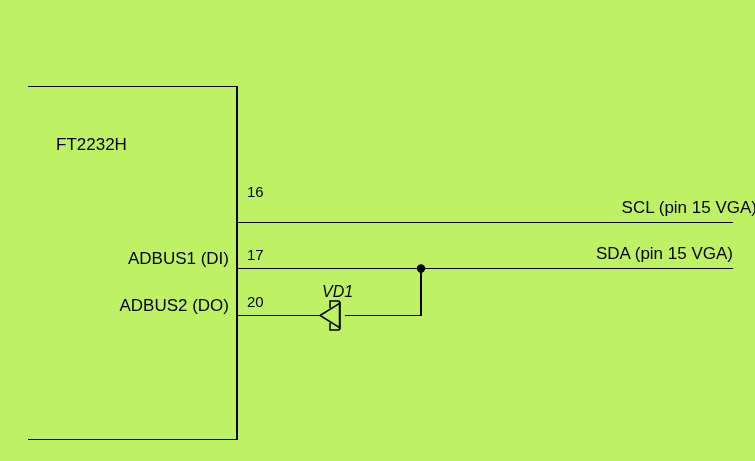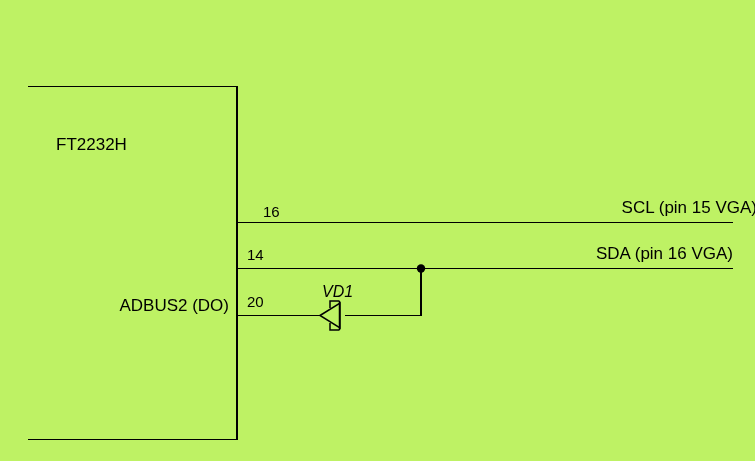--- a/index.html
+++ b/index.html
@@ -94,24 +94,25 @@
 
       <path class="diode-sym" d="M 339.5 301 L 330 301 L 330 308"></path>
       <path class="diode-sym" d="M 339.5 330 L 330 330 L 330 323"></path>
     </g>
 
     <circle class="junction-dot" cx="421" cy="268.5" r="4.2"></circle>
   </svg>
 
   <div class="txt chip-name" style="left:56px; top:136px;">FT2232H</div>
 
+  <div class="txt pin-label" style="left:0px; top:250px; width:229px;">ADBUS1 (DI)</div>
   <div class="txt pin-label" style="left:0px; top:297px; width:229px;">ADBUS2 (DO)</div>
 
-  <div class="txt pin-number" style="left:247px; top:204px;margin-left:16px;">16</div>
-  <div class="txt pin-number" style="left:247px; top:247px;">14</div>
+  <div class="txt pin-number" style="left:247px; top:184px;">16</div>
+  <div class="txt pin-number" style="left:247px; top:247px;">17</div>
   <div class="txt pin-number" style="left:247px; top:294px;">20</div>
 
   <div class="txt comp-ref" style="left:322px; top:284px;">VD1</div>
 
   <div class="txt net-label" style="left:464px; top:199px; width:293px;">SCL (pin 15 VGA)</div>
-  <div class="txt net-label" style="left:440px; top:245px; width:293px;">SDA (pin 16 VGA)</div>
+  <div class="txt net-label" style="left:440px; top:245px; width:293px;">SDA (pin 15 VGA)</div>
 
 </div>
 
 </body></html>

